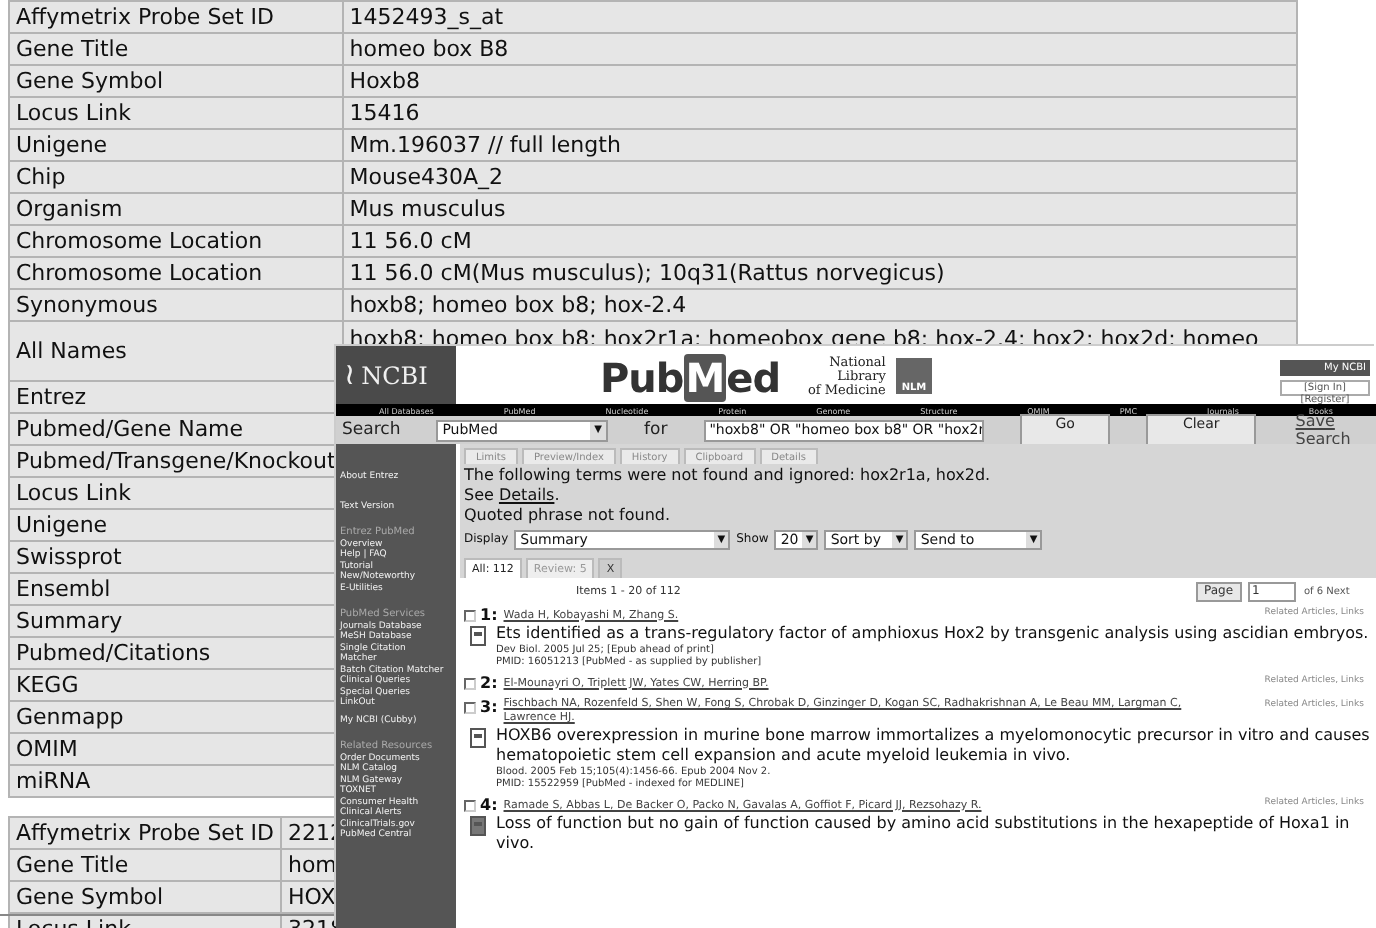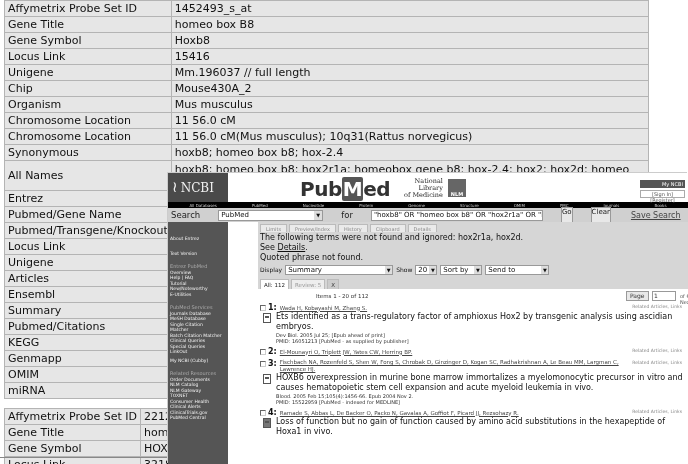--- a/index.html
+++ b/index.html
@@ -91,34 +91,34 @@
   .db-select {
     width: 105px; height: 11px; background: #fff; border: 1px solid #999;
     font-size: 7px; line-height: 9px; padding-left: 2px; position: relative;
   }
   .db-select .arr { position: absolute; right: 0; top: 0; width: 8px; height: 9px; background:#ddd; font-size: 5px; text-align:center; }
   .term-input {
     width: 172px; height: 11px; background: #fff; border: 1px solid #999;
     font-size: 7px; line-height: 9px; padding-left: 2px; overflow: hidden; white-space: nowrap;
   }
   .btn {
-    height: 16px; background: #e8e8e8; border: 1px solid #999; font-size: 7px; line-height: 9px; padding: 0 0; color:#222;
+    height: 16px; background: #e8e8e8; border: 1px solid #999; font-size: 7px; line-height: 9px; padding: 0 17px; color:#222;
   }
   .save-search { font-size: 8px; color: #444; text-decoration: underline; margin-left: 2px; }
 
   .pm-body { position: absolute; top: 49px; left: 0; right: 0; bottom: 0; }
   .sidebar {
     position: absolute; left: 0; top: 0; width: 60px; bottom: 0;
     background: #555; color: #eee; font-size: 4.5px; line-height: 5.5px; padding: 14px 2px 0 2px;
   }
   .sidebar .grp { color: #aaa; font-size: 5px; margin-top: 8px; }
   .sidebar .it { color: #f2f2f2; }
   .sidebar .gap { height: 9px; }
 
-  .content { position: absolute; left: 62px; top: 0; right: 0; bottom: 0; margin-left: 28px; }
+  .content { position: absolute; left: 62px; top: 0; right: 0; bottom: 0; }
   .tabbar { height: 10px; background: #d6d6d6; display: flex; gap: 2px; padding-left: 2px; align-items: flex-end; }
   .tab { font-size: 5px; color: #888; background: #eaeaea; border: 1px solid #bbb; border-bottom: none; padding: 1px 5px; height: 8px; line-height: 6px; }
   .notice { background: #d6d6d6; padding: 1px 2px 0 2px; font-size: 8px; line-height: 10px; color: #111; }
   .notice .u { text-decoration: underline; }
   .display-row { background: #d6d6d6; display: flex; align-items: center; gap: 3px; padding: 1px 2px; height: 13px; font-size: 6px; }
   .sel { height: 10px; background: #fff; border: 1px solid #999; font-size: 7px; line-height: 8px; padding-left: 2px; position: relative; }
   .sel .arr { position: absolute; right: 0; top: 0; width: 7px; height: 8px; background:#ddd; font-size: 5px; text-align:center; line-height:8px; }
   .filter-row { background: #d6d6d6; height: 13px; display: flex; align-items: flex-end; gap: 2px; padding-left: 2px; }
   .ftab { font-size: 5.5px; background: #fff; border: 1px solid #bbb; border-bottom: none; padding: 1px 3px; height: 10px; line-height: 8px; color:#222; }
   .ftab.dim { color: #999; background: #eee; }
@@ -205,21 +205,21 @@
       </tr>
     <tr>
         <td class="label">Locus Link</td>
         <td class="value"><span class="lnk">Link</span></td>
       </tr>
     <tr>
         <td class="label">Unigene</td>
         <td class="value"><span class="lnk">Link</span></td>
       </tr>
     <tr>
-        <td class="label">Articles</td>
+        <td class="label">Swissprot</td>
         <td class="value"><span class="lnk">Link</span></td>
       </tr>
     <tr>
         <td class="label">Ensembl</td>
         <td class="value"><span class="lnk">Link</span></td>
       </tr>
     <tr>
         <td class="label">Summary</td>
         <td class="value">---</td>
       </tr>

